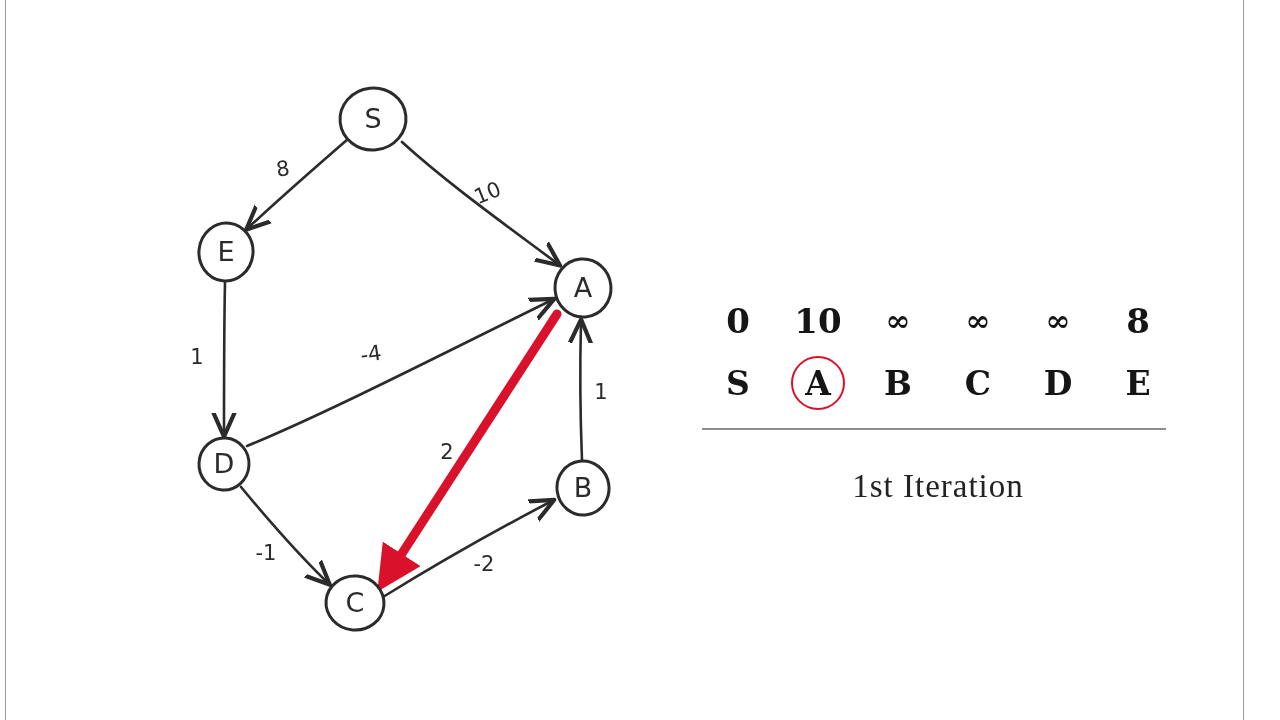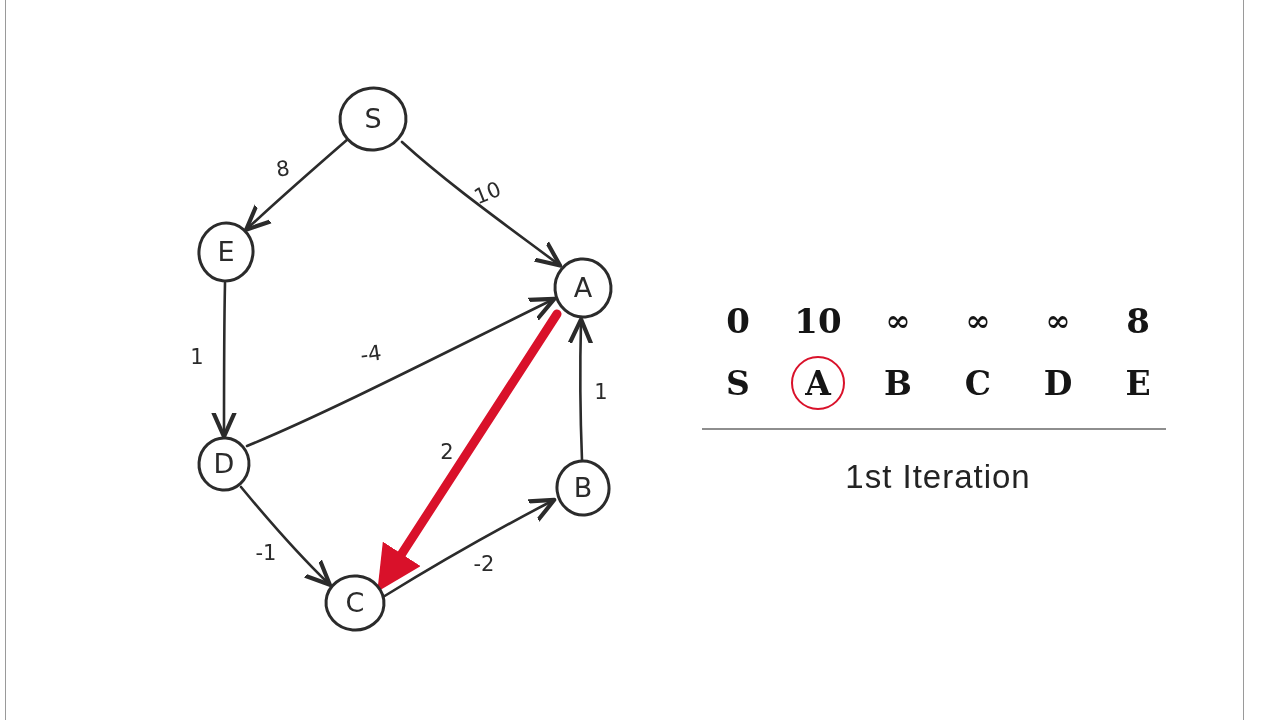--- a/index.html
+++ b/index.html
@@ -125,25 +125,25 @@
   .vertex-cell.selected .vertex-inner {
     border-color: #d9112a;
   }
   .table-divider {
     width: 464px;
     height: 1.6px;
     background: #8e8e8e;
     margin: 14px 0 0 22px;
   }
   .caption {
-    margin-top: 28px;
+    margin-top: 38px;
     width: 480px;
     margin-left: 18px;
     text-align: center;
-    font-family: Liberation Sans, sans-serif;
+    font-family: Liberation Serif, serif;
     font-size: 33px;
     color: #232323;
     letter-spacing: 1px;
   }
 </style>
 </head>
 <body>
 
 <div id="stage">
 

